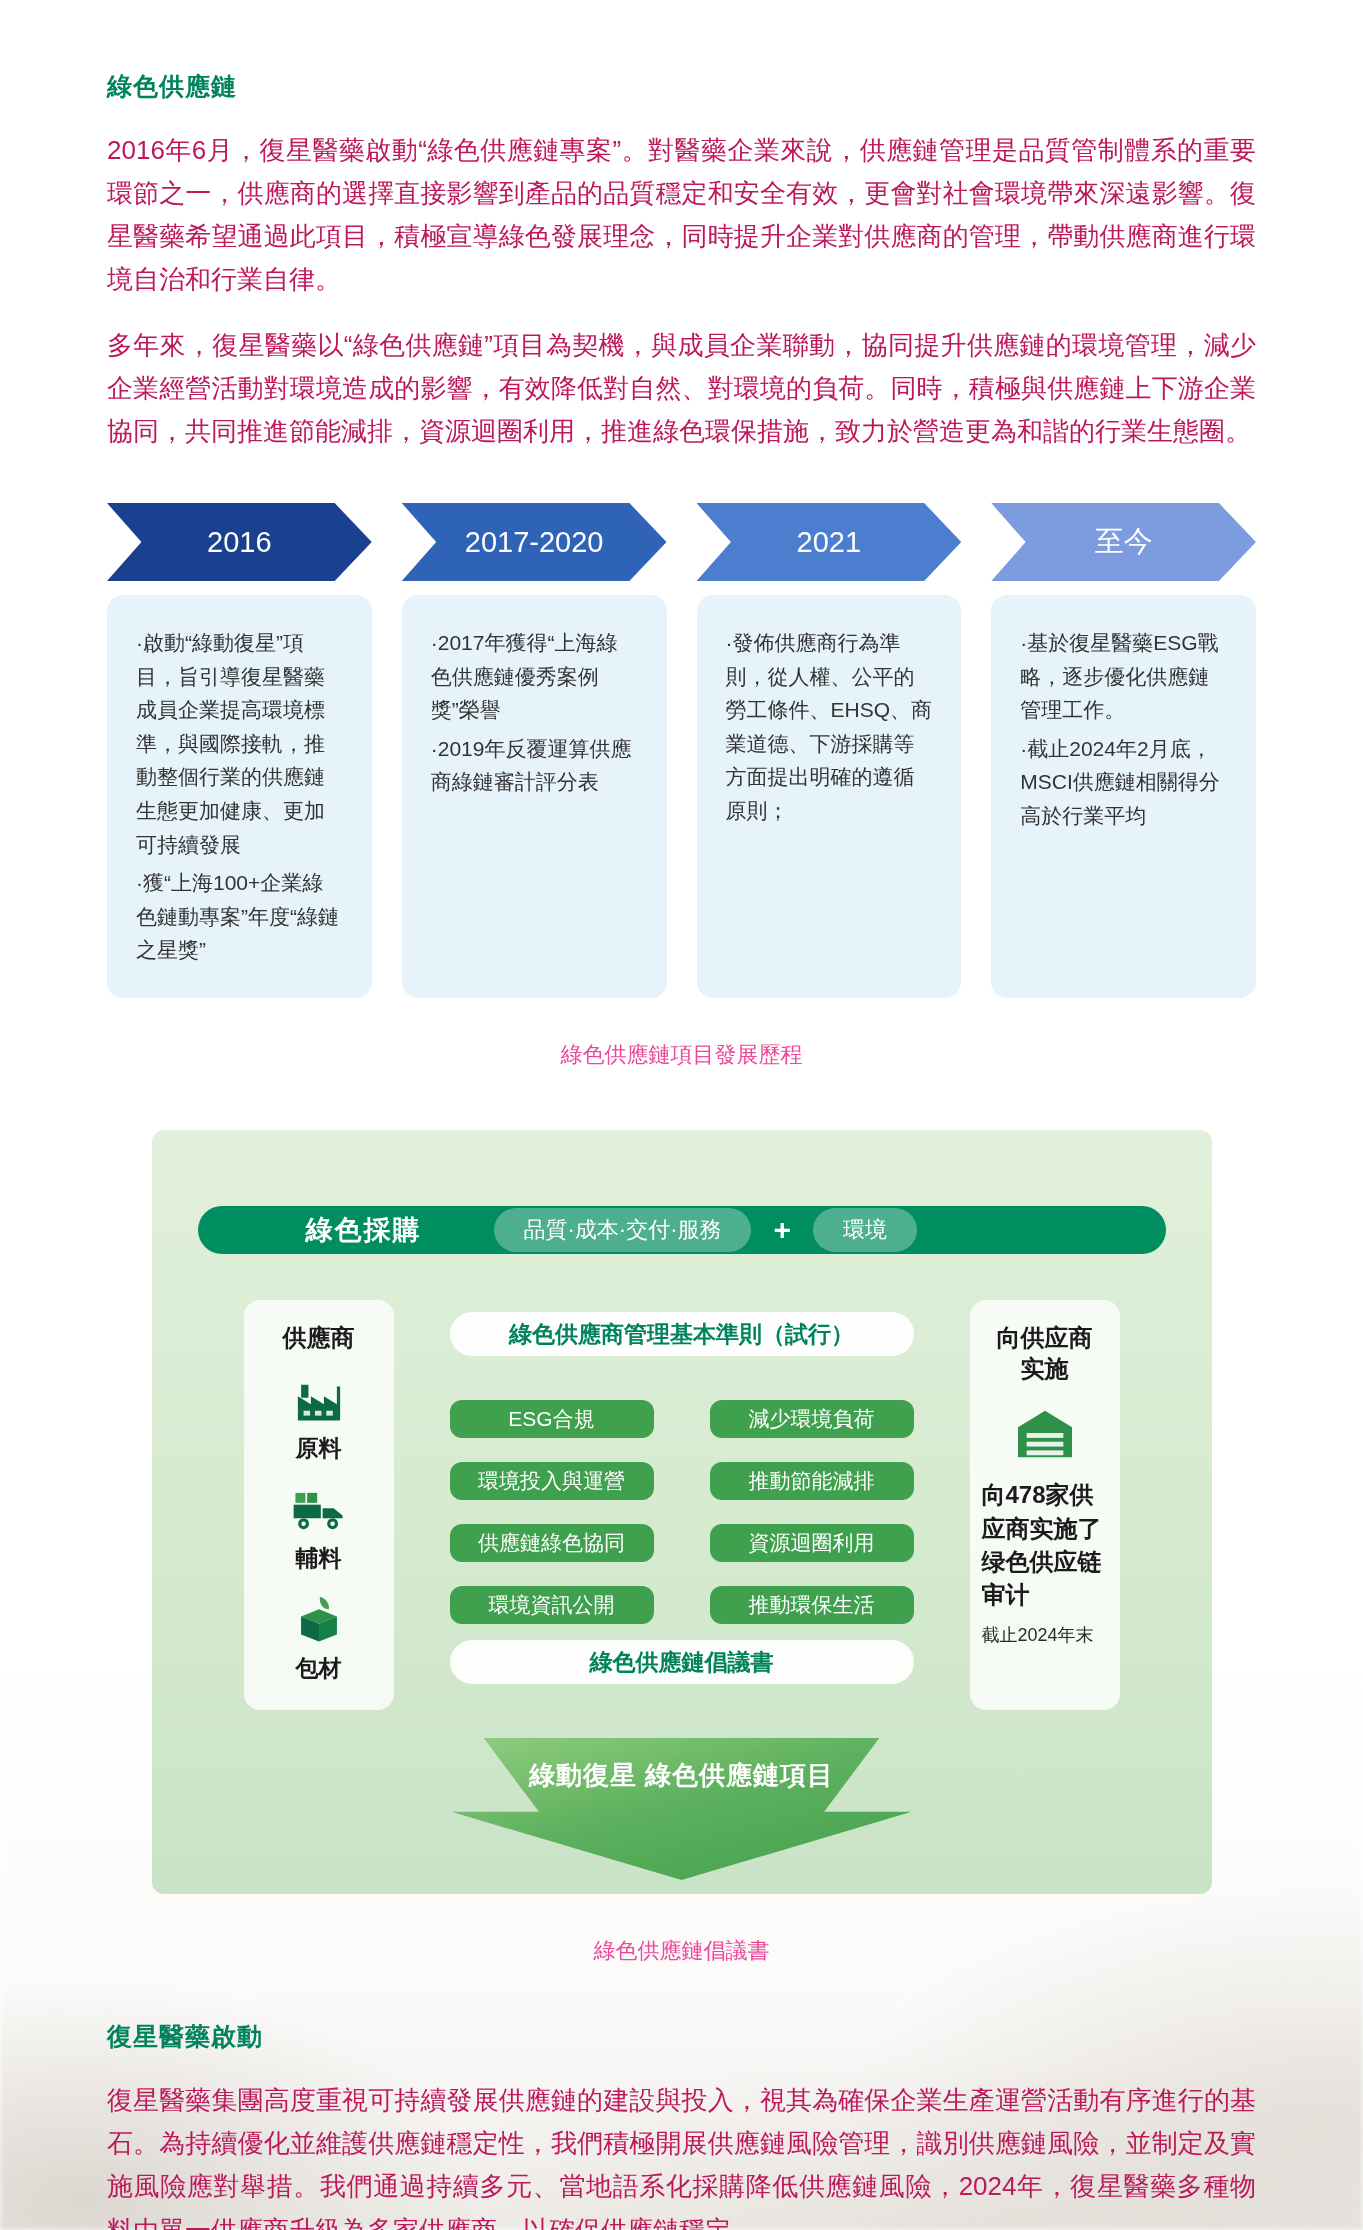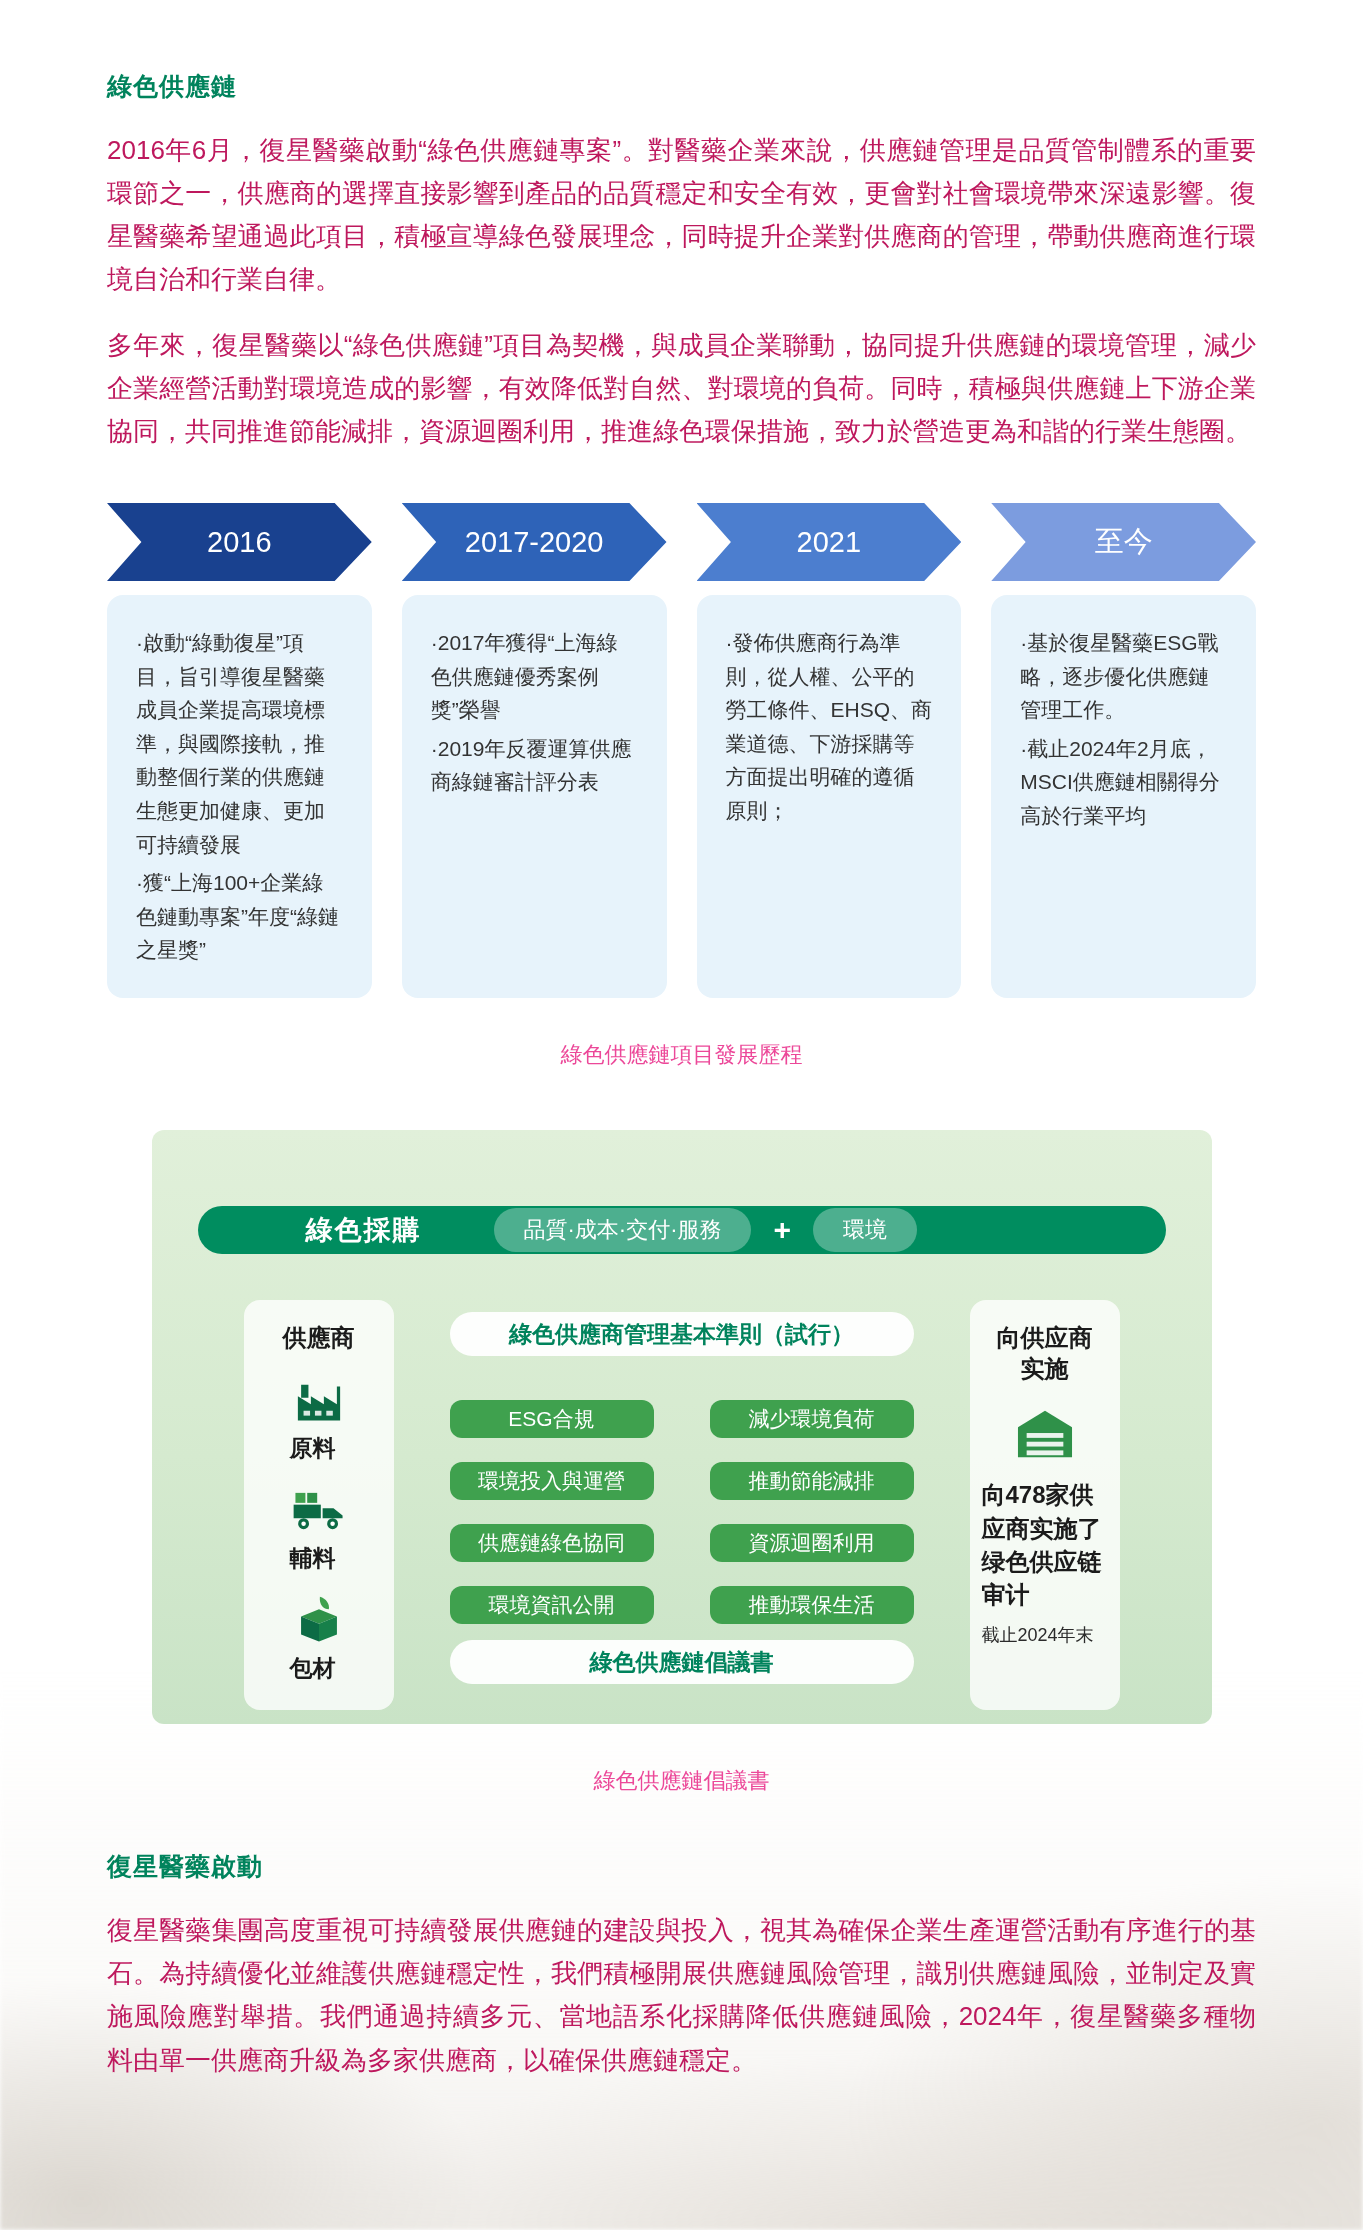--- a/index.html
+++ b/index.html
@@ -36,21 +36,21 @@
   .dg-header{margin:0 16px;height:48px;border-radius:24px;background:#008D5F;display:flex;align-items:center;}
   .dg-title{margin-left:108px;font-size:27px;font-weight:700;color:#fff;letter-spacing:2px;}
   .dg-hpill{background:rgba(255,255,255,.30);color:#fff;border-radius:999px;padding:7px 30px;font-size:22px;white-space:nowrap;}
   .dg-hpill.first{margin-left:72px;}
   .dg-plus{margin:0 22px;font-size:30px;font-weight:700;color:#fff;}
 
   .dg-cols{display:grid;grid-template-columns:150px minmax(0,1fr) 150px;column-gap:56px;margin:46px 62px 0;min-height:410px;}
   .dg-side{background:rgba(255,255,255,.78);border-radius:16px;display:flex;flex-direction:column;
     align-items:center;justify-content:space-between;padding:22px 12px 26px;box-sizing:border-box;}
   .dg-side-title{font-size:24px;font-weight:700;color:#1b1b1b;text-align:center;}
-  .supply-item{display:flex;flex-direction:column;align-items:flex-start;}
+  .supply-item{display:flex;flex-direction:column;align-items:center;}
   .icon{display:block;width:58px;height:52px;}
   .icon svg{width:100%;height:100%;display:block;}
   .icon-label{margin-top:6px;font-size:23px;font-weight:700;color:#1b1b1b;}
 
   .dg-mid{display:flex;flex-direction:column;padding:12px 0 26px;box-sizing:border-box;gap:16px;}
   .dg-bar{background:rgba(255,255,255,.94);border-radius:22px;height:44px;display:flex;align-items:center;
     justify-content:center;font-size:23px;font-weight:600;color:#00835C;}
   .dg-grid{margin-top:28px;display:grid;grid-template-columns:1fr 1fr;column-gap:56px;row-gap:24px;}
   .dg-pill{background:#3FA14E;color:#fff;border-radius:12px;height:38px;display:flex;align-items:center;
     justify-content:center;font-size:21px;white-space:nowrap;}
@@ -186,20 +186,23 @@
               <rect x="13" y="37" width="38" height="5" fill="#ffffff" opacity=".9"></rect>
               <rect x="13" y="46" width="38" height="5" fill="#ffffff" opacity=".9"></rect>
             </svg>
           </span>
           <div class="dg-right-text">向478家供应商实施了绿色供应链审计</div>
           <div class="dg-right-note">截止2024年末</div>
         </div>
 
       </div>
 
+      <div class="dg-arrow">
+        <span>綠動復星 綠色供應鏈項目</span>
+      </div>
     </div>
 
     <div class="caption">綠色供應鏈倡議書</div>
 
     <div class="sec2">
       <h2 class="sec-title">復星醫藥啟動</h2>
       <p class="body">復星醫藥集團高度重視可持續發展供應鏈的建設與投入，視其為確保企業生產運營活動有序進行的基石。為持續優化並維護供應鏈穩定性，我們積極開展供應鏈風險管理，識別供應鏈風險，並制定及實施風險應對舉措。我們通過持續多元、當地語系化採購降低供應鏈風險，2024年，復星醫藥多種物料由單一供應商升級為多家供應商，以確保供應鏈穩定。</p>
     </div>
 
   </div>

